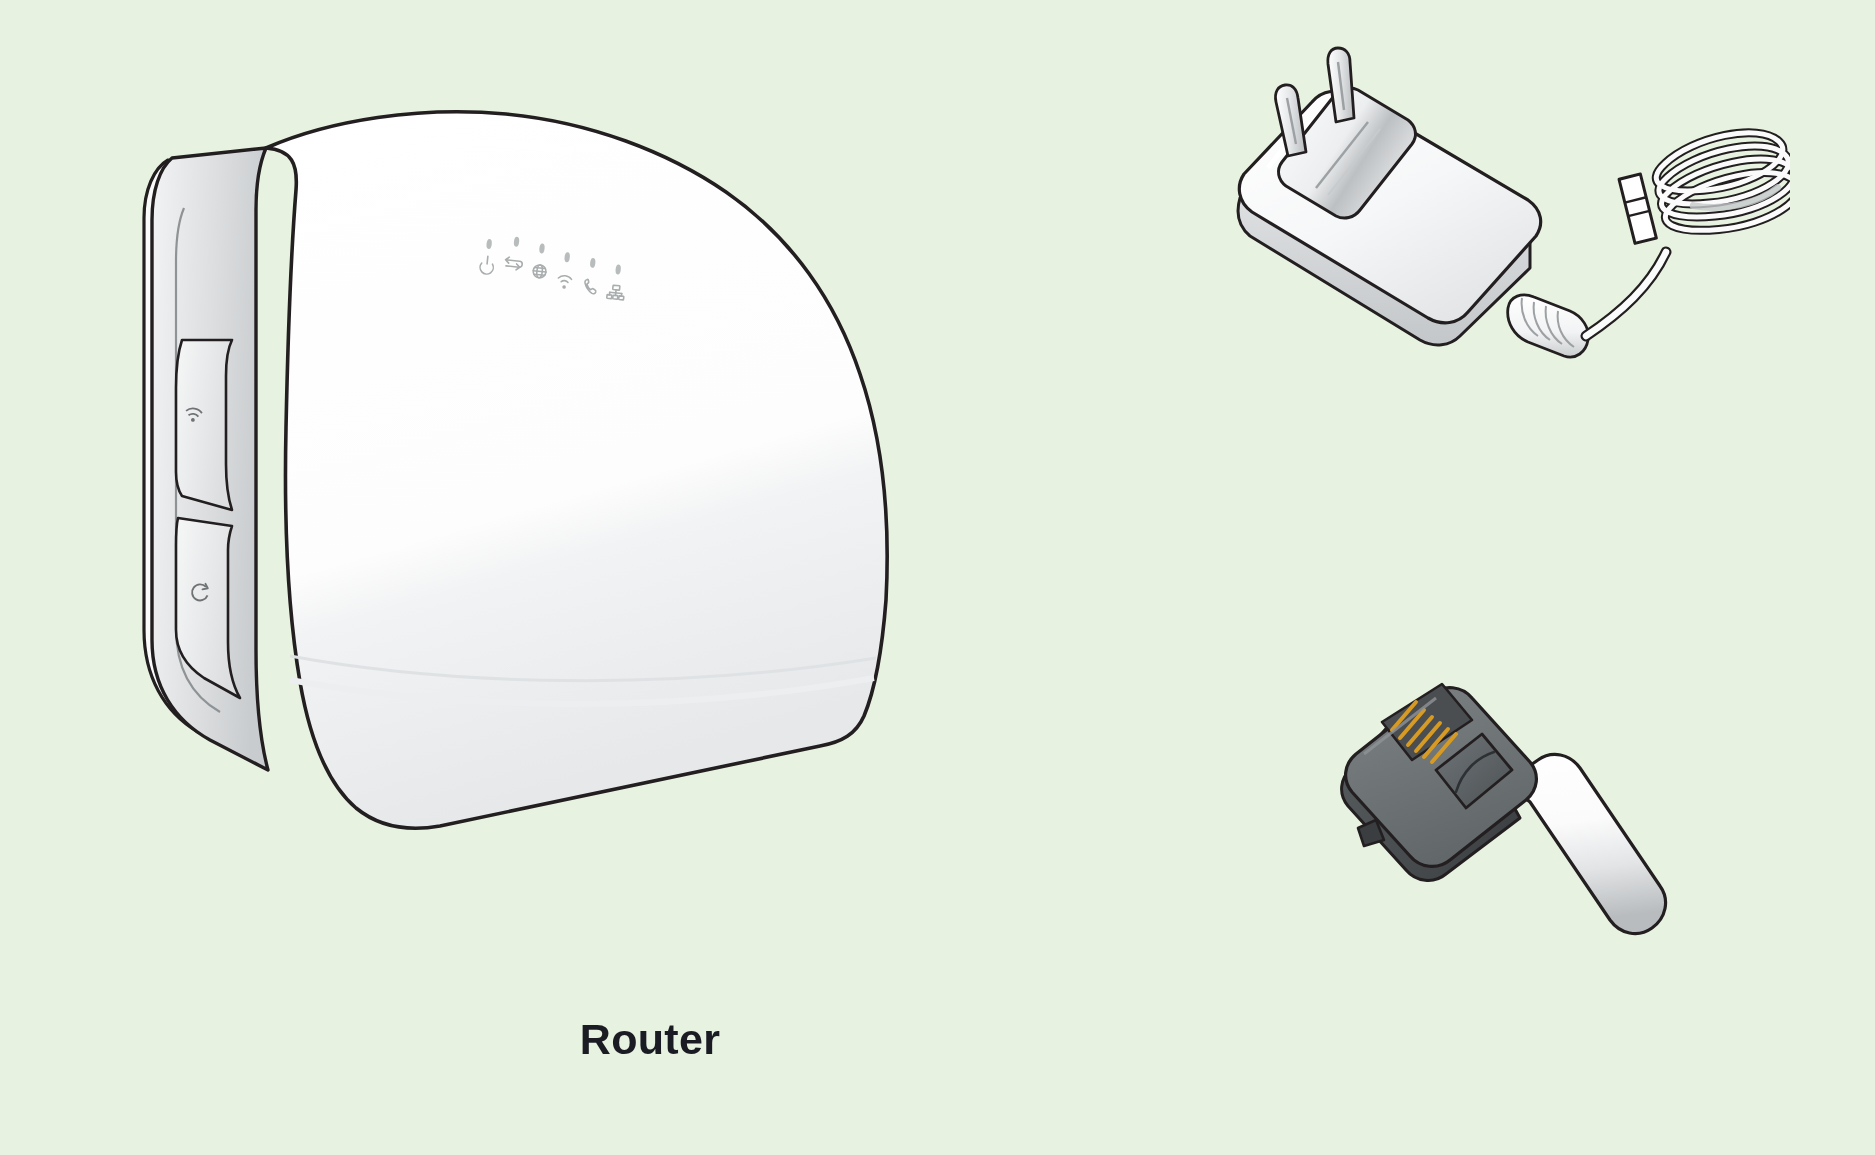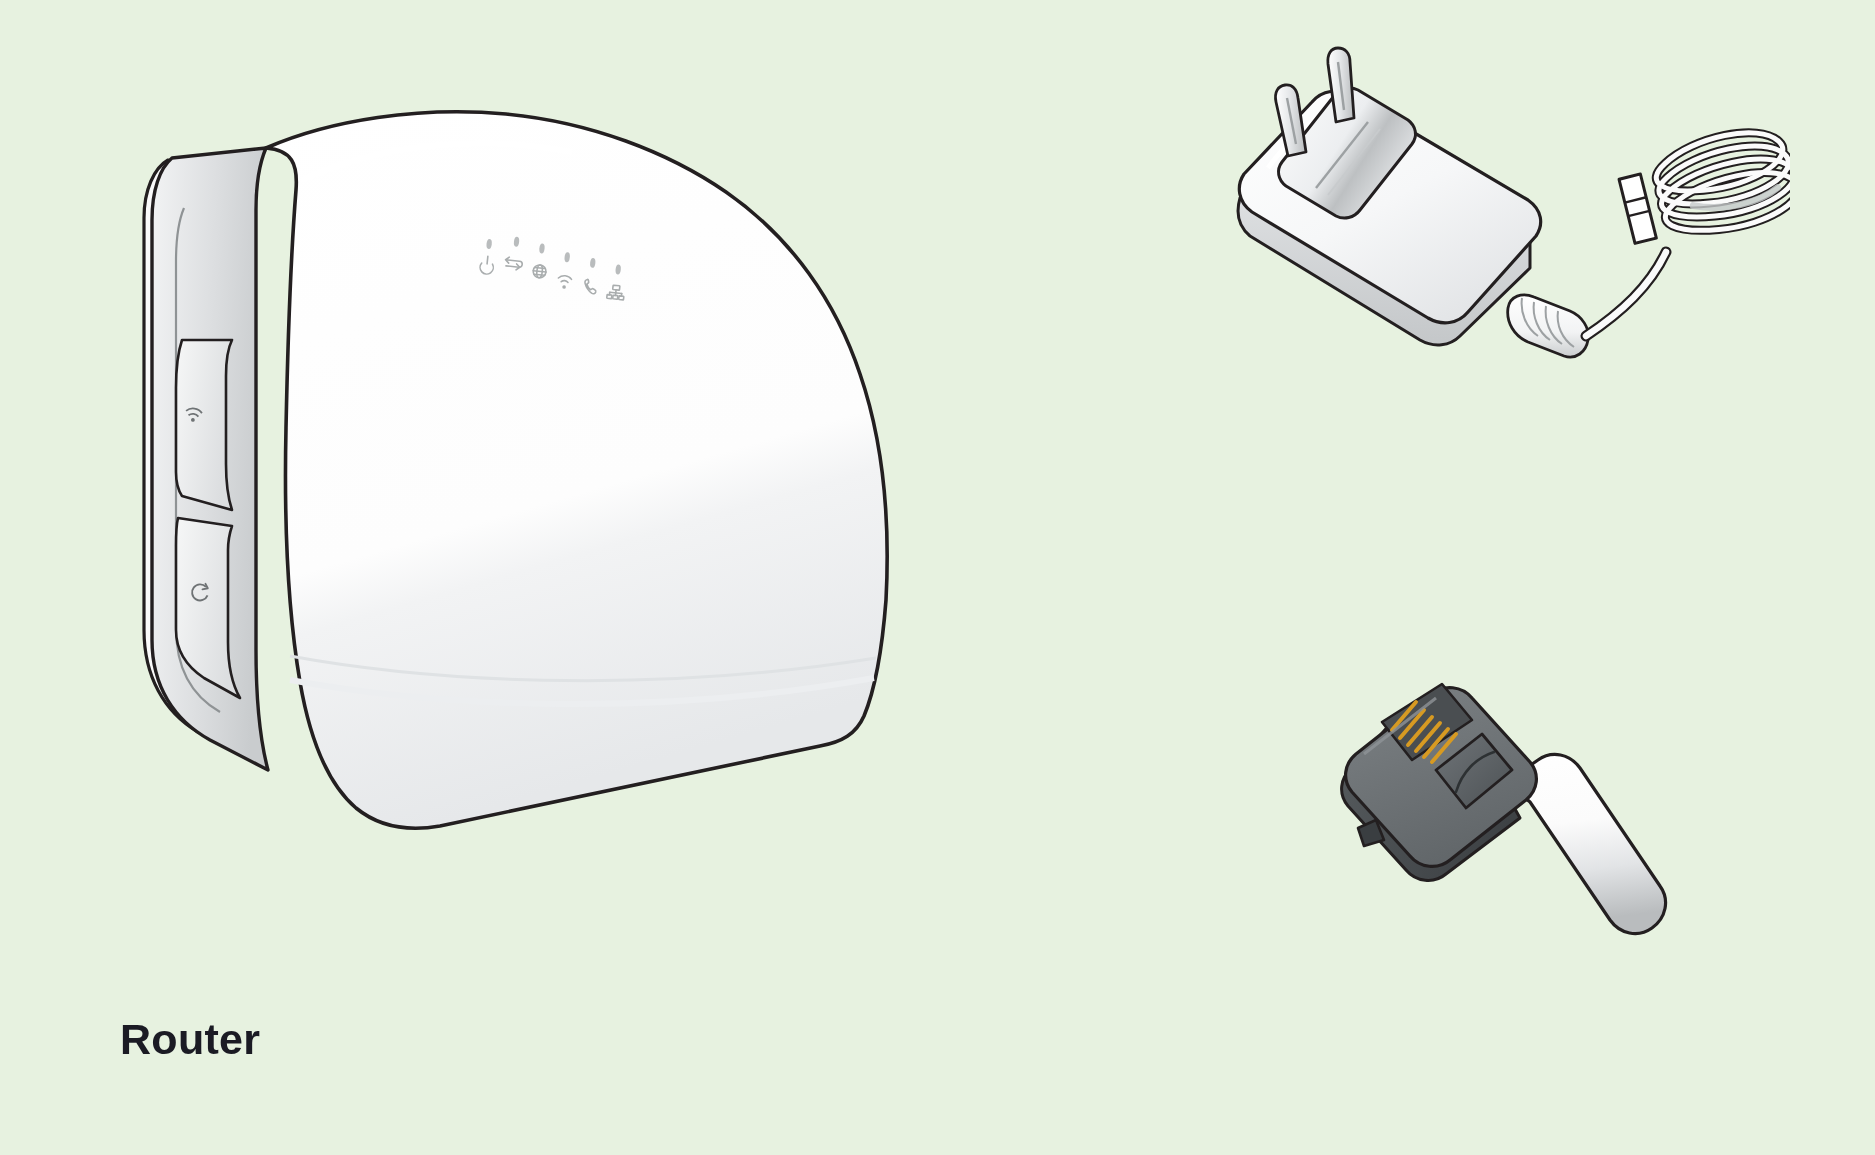--- a/index.html
+++ b/index.html
@@ -33,21 +33,21 @@
   #router-figure {
     width: 880px;
     height: 830px;
     display: block;
   }
   #router-label {
     position: absolute;
     left: 0;
     top: 975px;
     width: 1060px;
-    text-align: left;
+    text-align: center;
     font-size: 43px;
     font-weight: bold;
     color: #1b1b24;
     letter-spacing: 0.3px;
   }
   
   #psu-item {
     left: 1230px;
     top: 40px;
     width: 560px;

